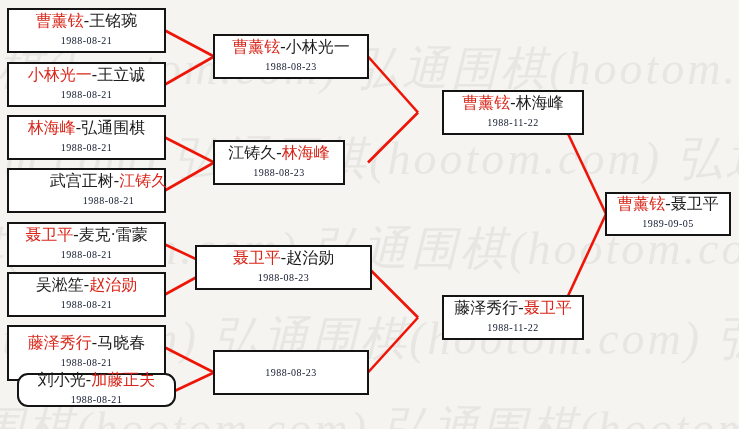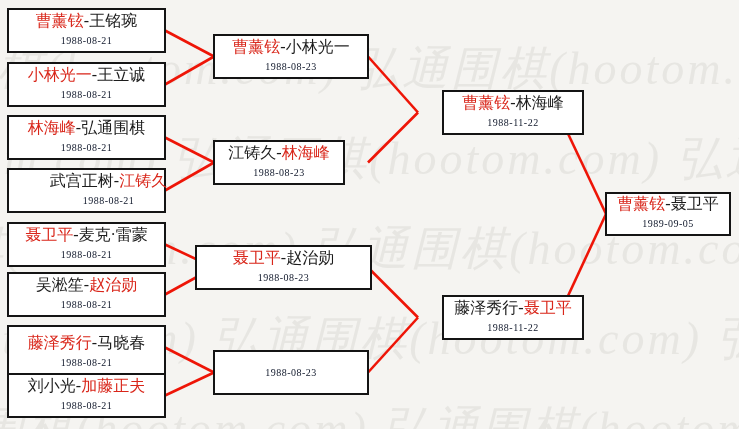--- a/index.html
+++ b/index.html
@@ -93,21 +93,21 @@
     <div class="date">1988-08-21</div>
   </div>
     <div class="box" style="left: 7px; top: 272px; width: 159px; height: 45px;">
     <div class="names"><span class="p1">吴淞笙</span><span class="sep">-</span><span class="p2 red">赵治勋</span></div>
     <div class="date">1988-08-21</div>
   </div>
     <div class="box" style="left: 7px; top: 325px; width: 159px; height: 56px;">
     <div class="names"><span class="p1 red">藤泽秀行</span><span class="sep">-</span><span class="p2">马晓春</span></div>
     <div class="date">1988-08-21</div>
   </div>
-    <div class="box" style="left: 7px; top: 373px; width: 159px; height: 45px;">
+    <div class="box" style="left: 17px; top: 373px; width: 159px; height: 34px; border-radius: 11px;">
     <div class="names"><span class="p1">刘小光</span><span class="sep">-</span><span class="p2 red">加藤正夫</span></div>
     <div class="date">1988-08-21</div>
   </div>
     <div class="box" style="left: 213px; top: 34px; width: 156px; height: 45px;">
     <div class="names"><span class="p1 red">曹薰铉</span><span class="sep">-</span><span class="p2">小林光一</span></div>
     <div class="date">1988-08-23</div>
   </div>
     <div class="box" style="left: 213px; top: 140px; width: 132px; height: 45px;">
     <div class="names"><span class="p1">江铸久</span><span class="sep">-</span><span class="p2 red">林海峰</span></div>
     <div class="date">1988-08-23</div>

